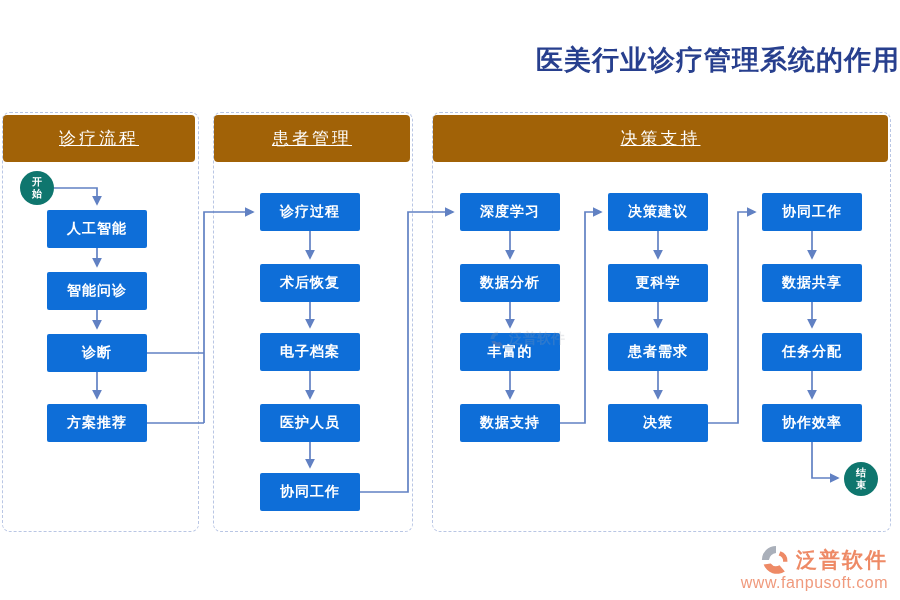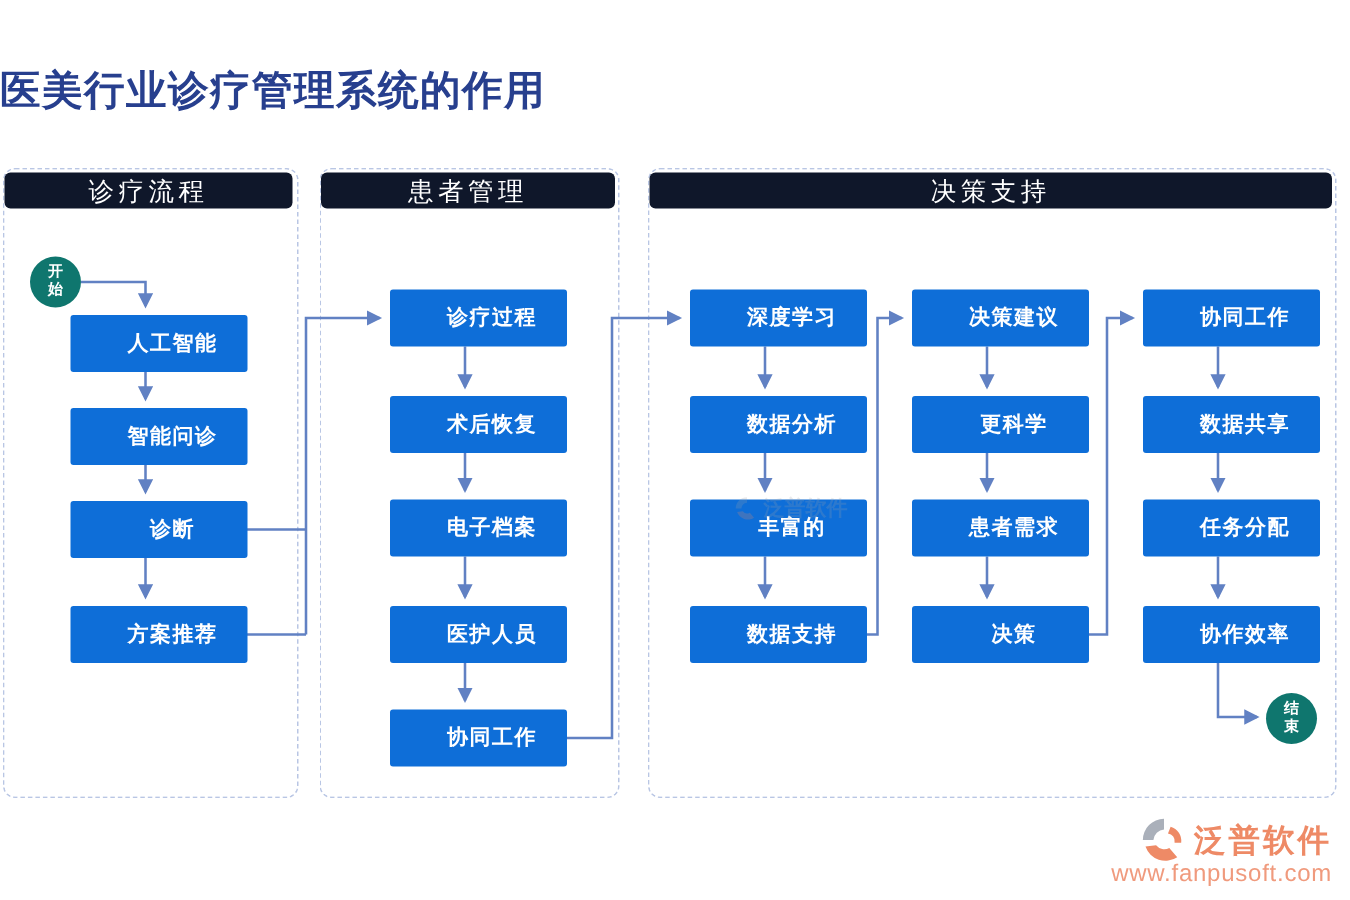--- a/index.html
+++ b/index.html
@@ -1,33 +1,33 @@
 <!DOCTYPE html>
 <html><head>
 <meta charset="utf-8">
 <style>
   html,body{margin:0;padding:0;background:#fff;}
   .canvas{position:relative;width:900px;height:600px;background:#ffffff;overflow:hidden;
           font-family:"Liberation Sans",sans-serif;}
-  .title{position:absolute;top:42px;left:0;width:100%;text-align:left;margin:0;
+  .title{position:absolute;top:42px;left:0;width:100%;text-align:right;margin:0;
          font-family:"Liberation Serif",serif;font-size:27px;font-weight:bold;
          color:#273f8e;letter-spacing:1px;}
   .frame{position:absolute;border:1px dashed #b9c6e4;border-radius:8px;background:transparent;z-index:1;}
   .f1{left:2px;top:112px;width:195px;height:418px;}
   .f2{left:213px;top:112px;width:198px;height:418px;}
   .f3{left:432px;top:112px;width:457px;height:418px;}
-  .sec-header{position:absolute;height:24px;background:#0f172a;border-radius:4px;color:#fff;
+  .sec-header{position:absolute;height:47px;background:#a16207;border-radius:4px;color:#fff;
               font-size:17px;display:flex;align-items:center;justify-content:center;
-              letter-spacing:3px;z-index:3;}
+              letter-spacing:3px;z-index:3;text-decoration:underline;}
   .h1{left:3px;top:115px;width:192px;}
   .h2{left:214px;top:115px;width:196px;}
   .h3{left:433px;top:115px;width:455px;}
   .node{position:absolute;width:100px;height:38px;background:#0e6ed8;border-radius:2px;color:#fff;
         font-weight:bold;font-size:14px;display:flex;align-items:center;justify-content:center;
-        letter-spacing:1px;z-index:3;padding-left:18px;}
+        letter-spacing:1px;z-index:3;}
   .terminal{position:absolute;width:34px;height:34px;border-radius:50%;background:#0f766e;color:#fff;
             display:flex;align-items:center;justify-content:center;z-index:3;}
   .terminal .tlabel{display:block;width:12px;font-size:10px;line-height:1.25;text-align:center;
                     word-break:break-all;font-weight:bold;}
   .t-start{left:20px;top:171px;}
   .t-end{left:844px;top:462px;}
   svg.connectors{position:absolute;left:0;top:0;width:900px;height:600px;z-index:2;}
   .watermark{position:absolute;left:490px;top:330px;z-index:4;opacity:0.22;pointer-events:none;
              display:flex;align-items:center;gap:3px;}
   .watermark .wm-text{font-size:14px;font-weight:bold;color:#9aa0ab;}

